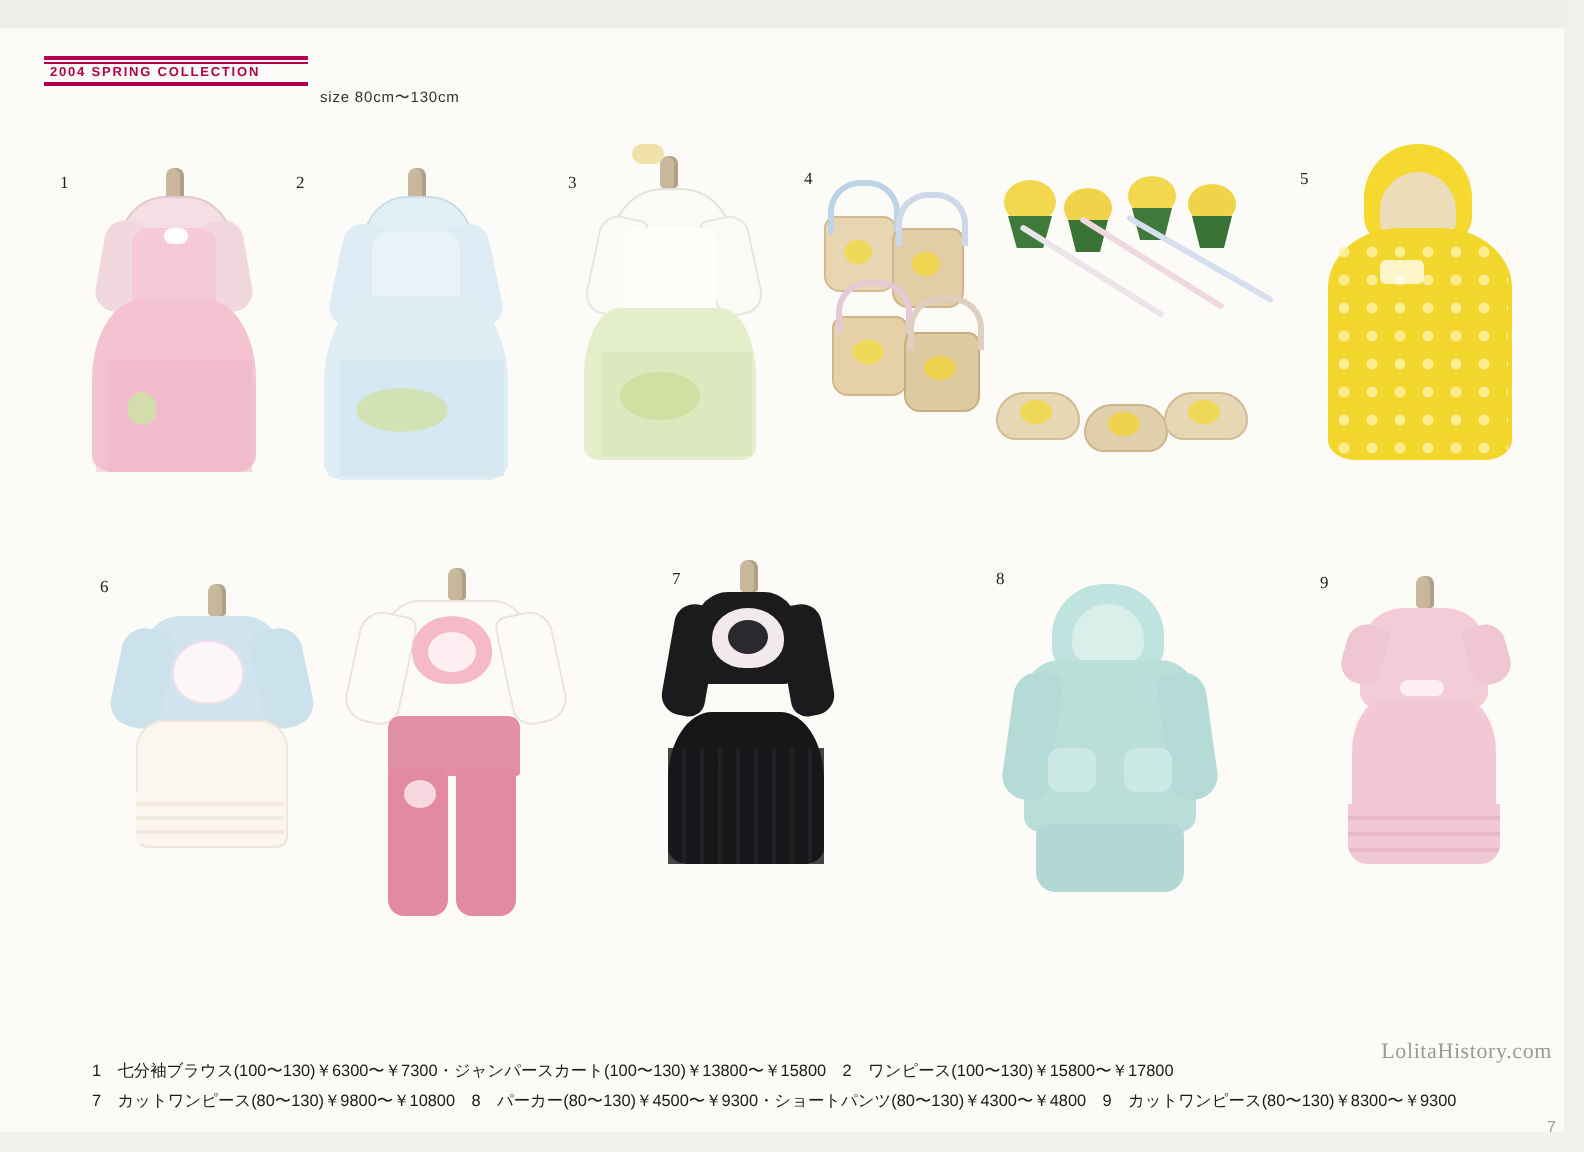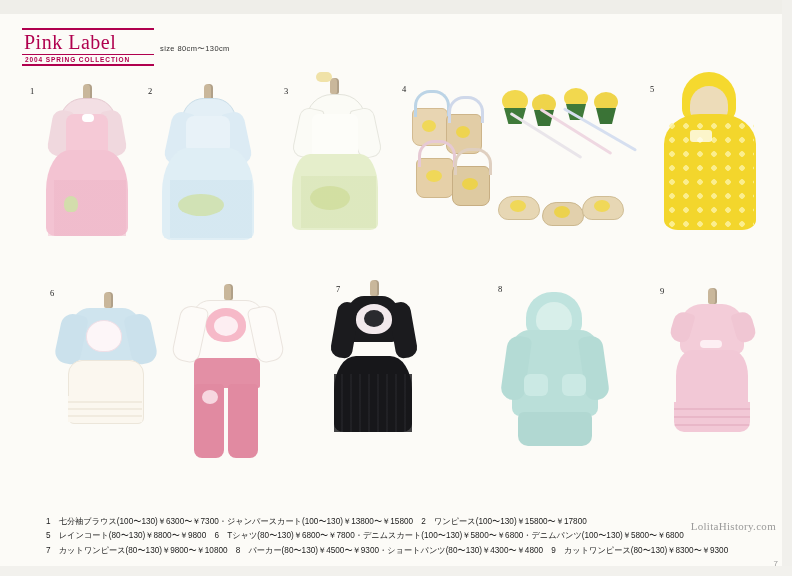--- a/index.html
+++ b/index.html
@@ -82,21 +82,20 @@
 </head>
 <body>
 
 <div class="page">
   <div class="scan-top"></div>
   <div class="scan-right"></div>
   <div class="scan-bottom"></div>
 
   <div class="brand">
     <div class="brand-rule-top"></div>
-    <div class="brand-name">Pink Label</div>
     <div class="brand-rule-mid"></div>
     <div class="brand-sub">2004 SPRING COLLECTION</div>
     <div class="brand-rule-bot"></div>
   </div>
   <div class="size-note">size 80cm〜130cm</div>
 
   <div class="item" style="left:30px;top:84px;width:110px;height:160px;">
     <div class="num" style="left:0;top:2px;">1</div>
     <div class="stand-neck" style="left:53px;top:0px;"></div>
 
@@ -243,19 +242,18 @@
     <div class="shape" style="left:24px;top:20px;width:64px;height:50px;background:#f3ccd8;border-radius:22px 22px 8px 8px;"></div>
     <div class="shape" style="left:16px;top:28px;width:20px;height:30px;background:#f0c6d3;border-radius:10px 4px 8px 10px;transform:rotate(16deg);"></div>
     <div class="shape" style="left:78px;top:28px;width:20px;height:30px;background:#f0c6d3;border-radius:4px 10px 10px 8px;transform:rotate(-16deg);"></div>
     <div class="shape" style="left:44px;top:56px;width:22px;height:8px;background:#fdeff3;border-radius:5px;"></div>
     <div class="shape" style="left:20px;top:66px;width:72px;height:80px;background:#f2c8d6;border-radius:16px 16px 10px 10px/26px 26px 8px 8px;"></div>
     <div class="shape" style="left:18px;top:118px;width:76px;height:30px;background:repeating-linear-gradient(180deg,#f2c8d6 0 6px,#e9b7c8 6px 8px);border-radius:0 0 10px 10px;"></div>
   </div>
 
   <div class="footer">
     <div>1　七分袖ブラウス(100〜130)￥6300〜￥7300・ジャンパースカート(100〜130)￥13800〜￥15800　2　ワンピース(100〜130)￥15800〜￥17800</div>
-    <div>5　レインコート(80〜130)￥8800〜￥9800　6　Tシャツ(80〜130)￥6800〜￥7800・デニムスカート(100〜130)￥5800〜￥6800・デニムパンツ(100〜130)￥5800〜￥6800</div>
     <div>7　カットワンピース(80〜130)￥9800〜￥10800　8　パーカー(80〜130)￥4500〜￥9300・ショートパンツ(80〜130)￥4300〜￥4800　9　カットワンピース(80〜130)￥8300〜￥9300</div>
   </div>
 
   <div class="watermark">LolitaHistory.com</div>
   <div class="corner-mark">7</div>
 </div>
 
 </body></html>

